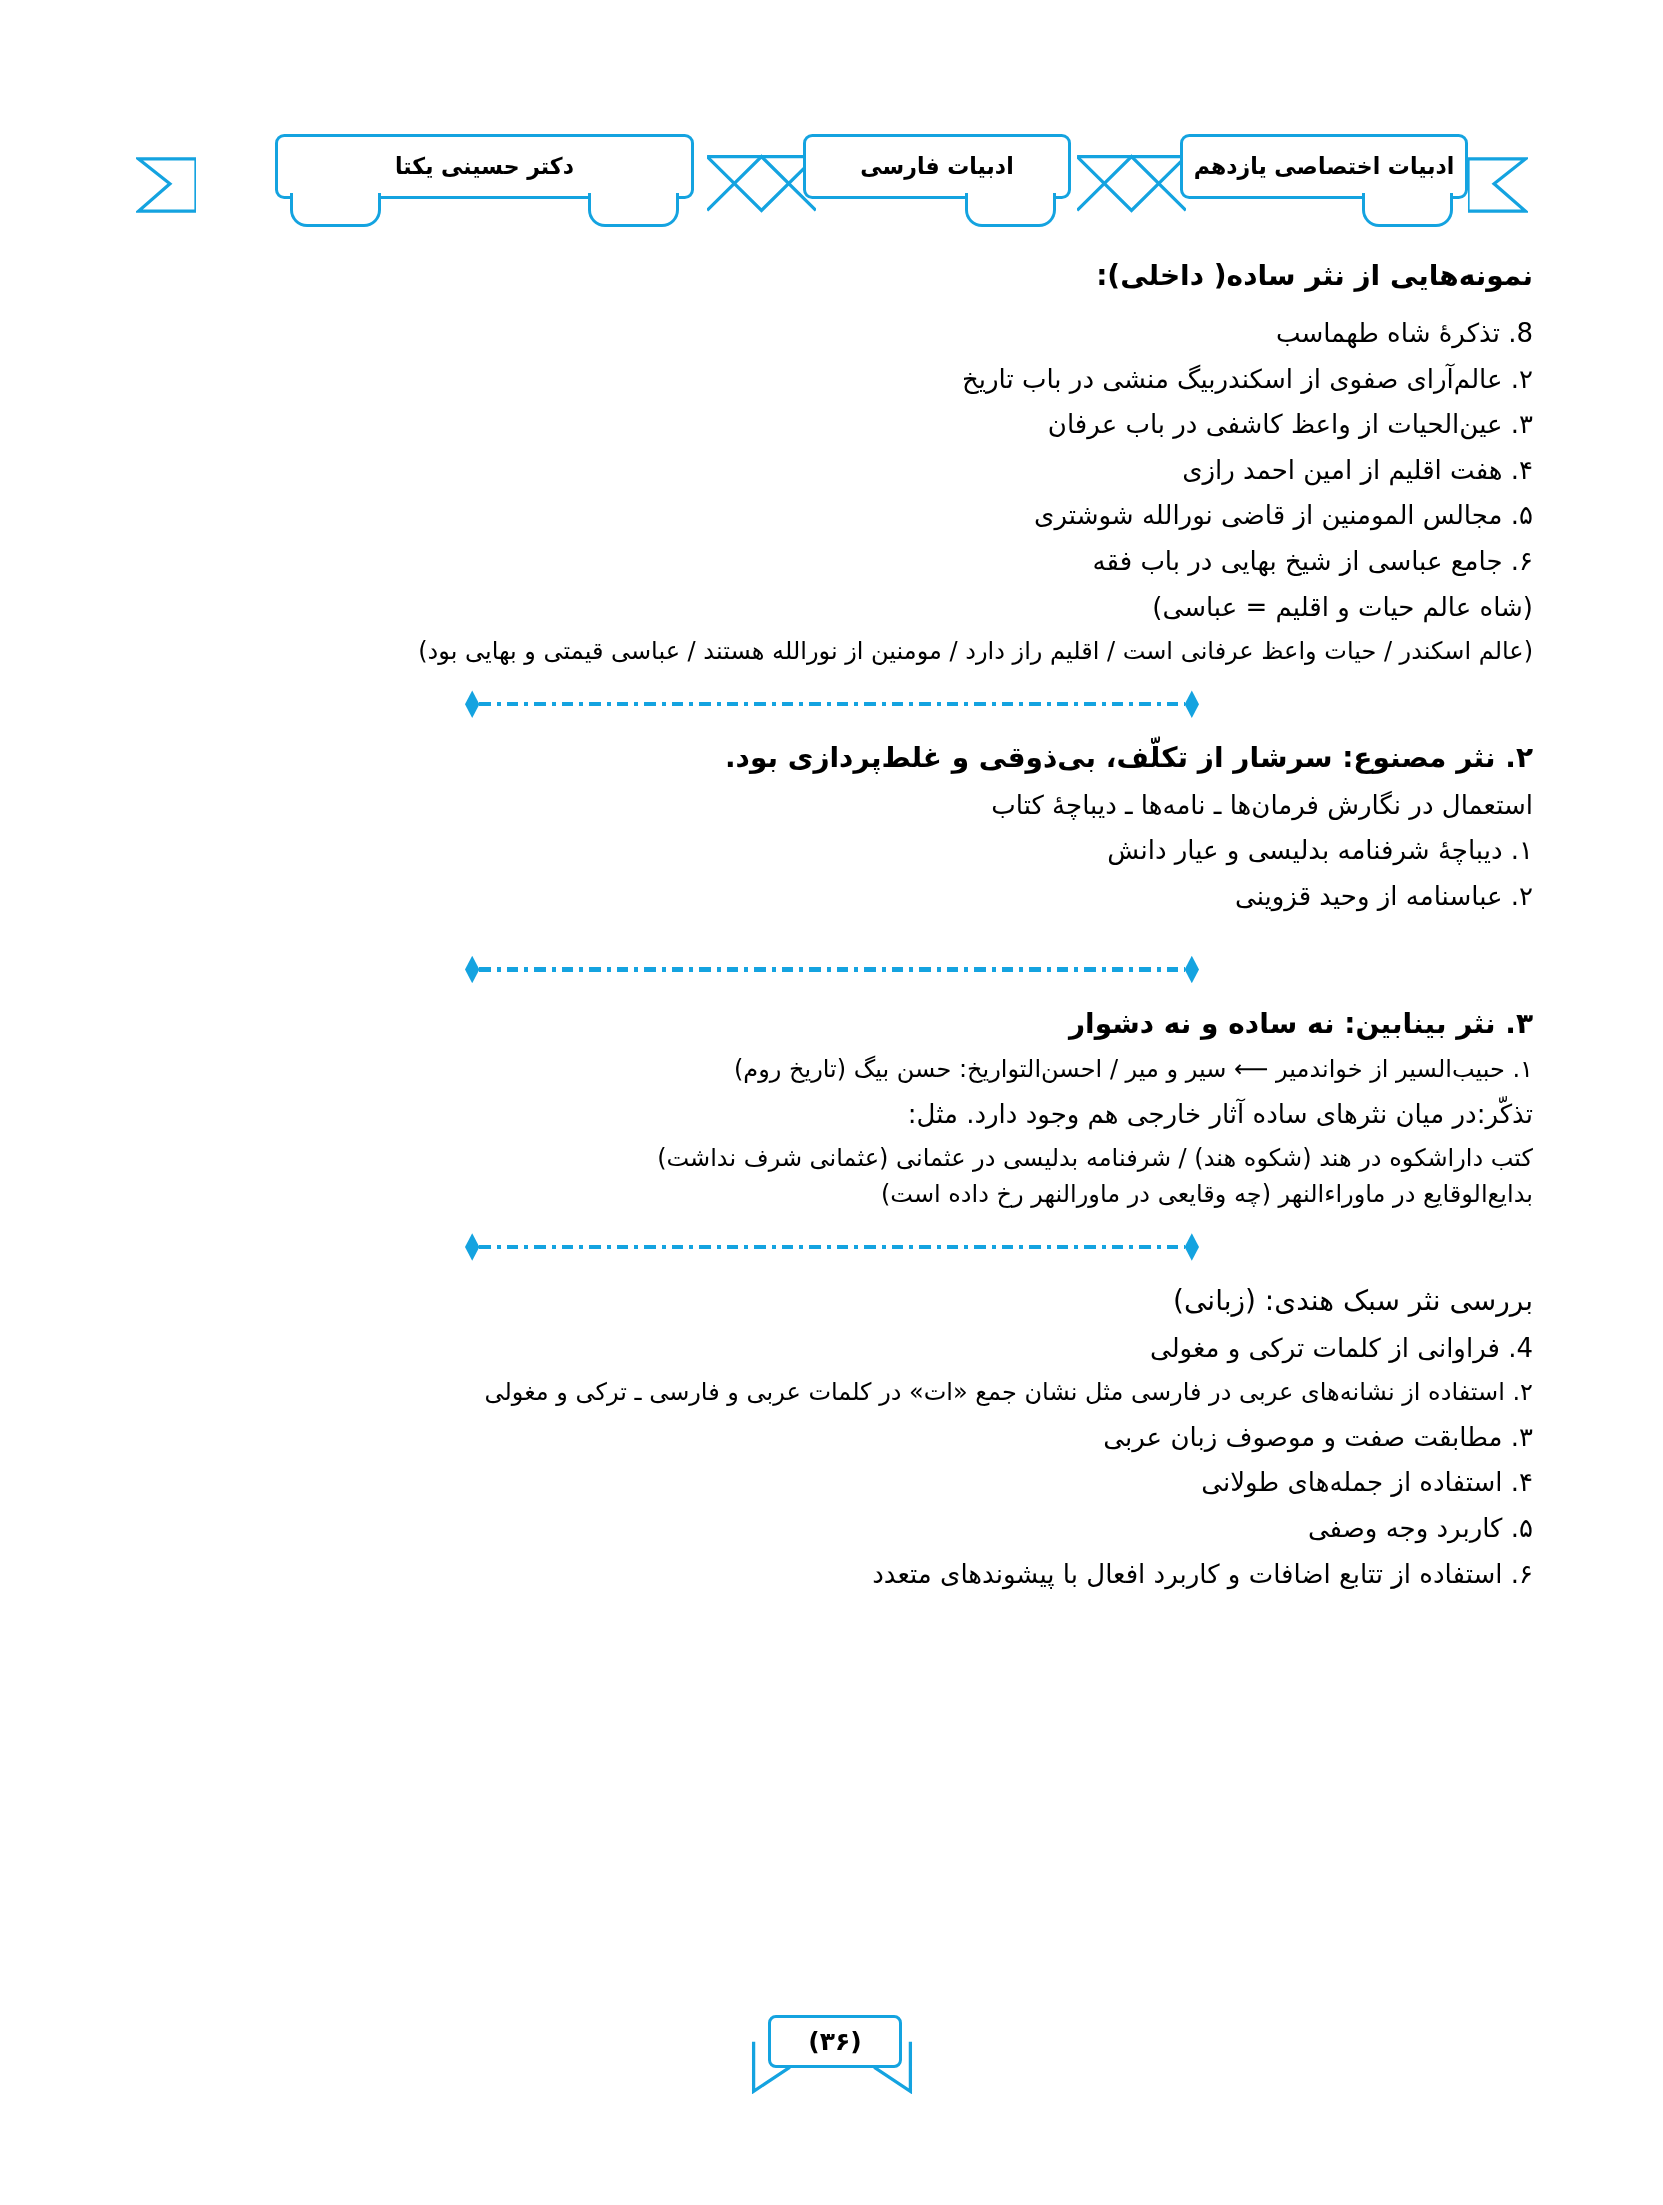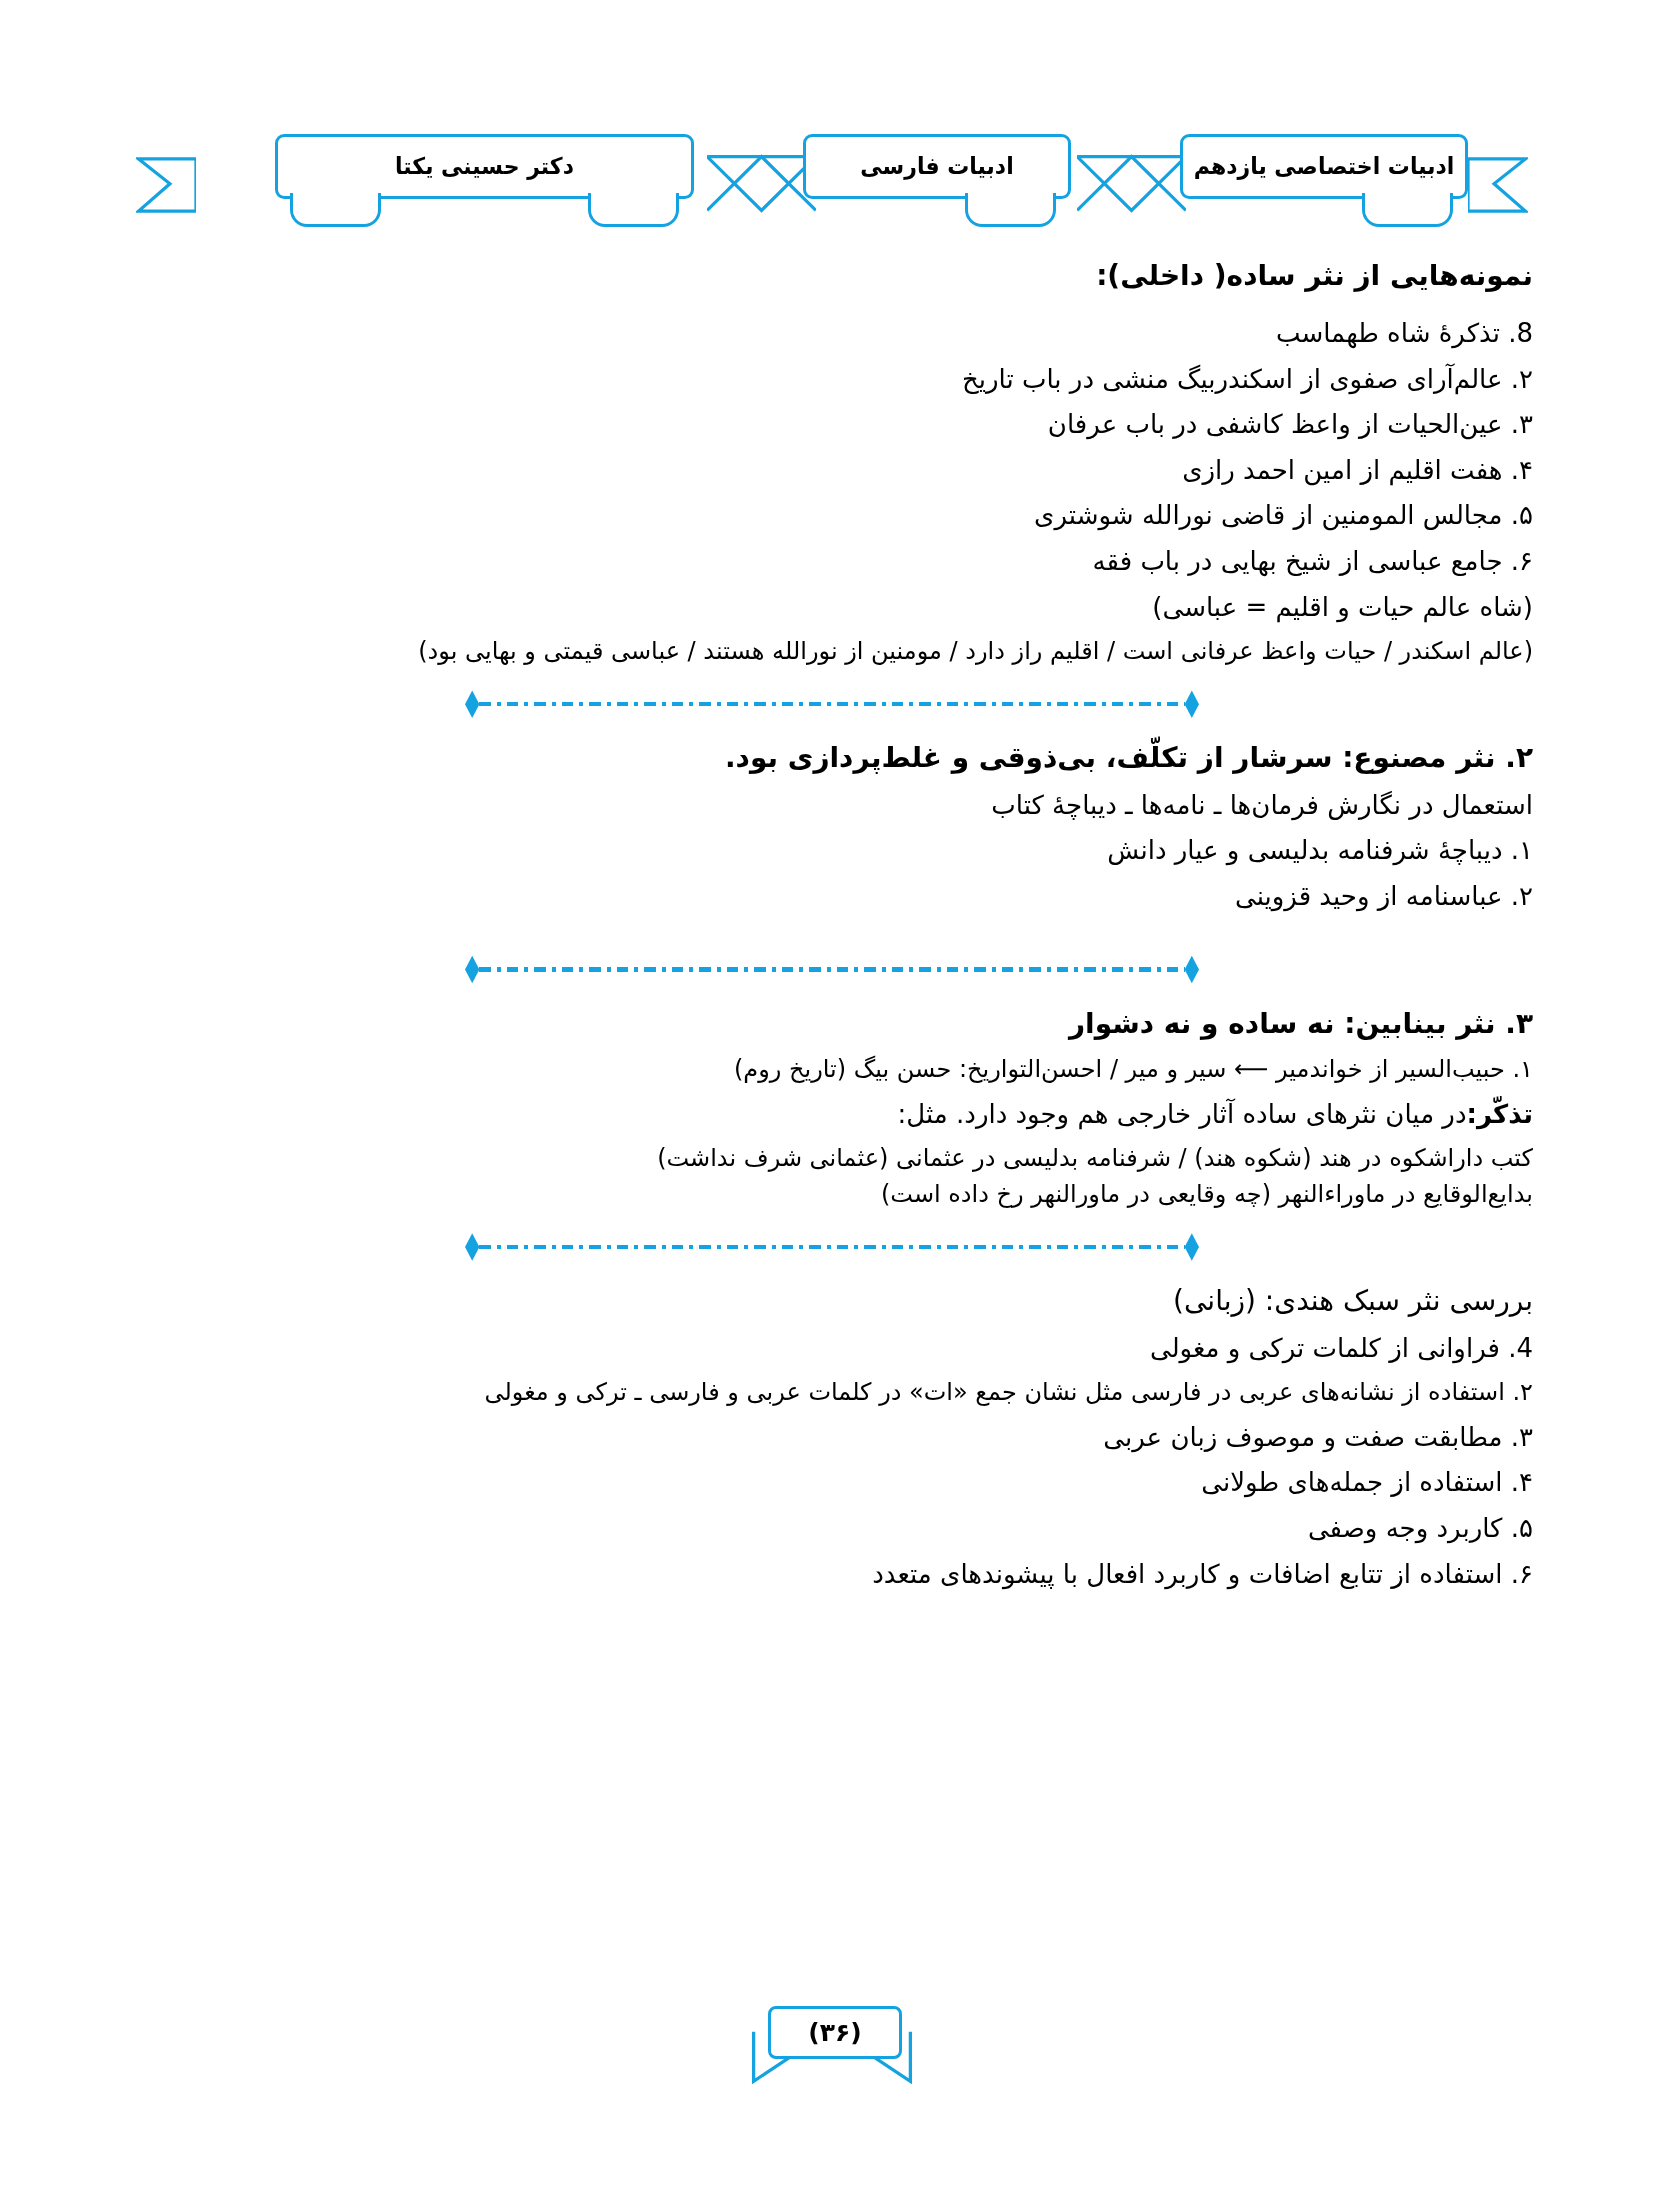--- a/index.html
+++ b/index.html
@@ -111,21 +111,21 @@
 
   .ln {
     direction: rtl;
     text-align: right;
     font-size: 26px;
     line-height: 1.0;
     color: #000;
     white-space: nowrap;
     font-family: "DejaVu Sans", "Liberation Sans", sans-serif;
   }
-  .bold { font-weight: 700; }
+  .bold { font-weight: 400; }
   .heading {
     font-weight: 700;
     font-size: 28px;
   }
   .heading-big {
     font-weight: 400;
     font-size: 28px;
   }
 
   .sp-xs { height: 11.8px; }
@@ -168,21 +168,21 @@
   }
 
   
   .footer {
     position: absolute;
     bottom: 111px;
     left: 0;
     right: 0;
     display: flex;
     justify-content: center;
-    align-items: center;
+    align-items: flex-end;
     height: 98px;
   }
   .footer-ribbon {
     position: relative;
     width: 162px;
     height: 79px;
   }
   .footer-box {
     position: absolute;
     top: 0;

